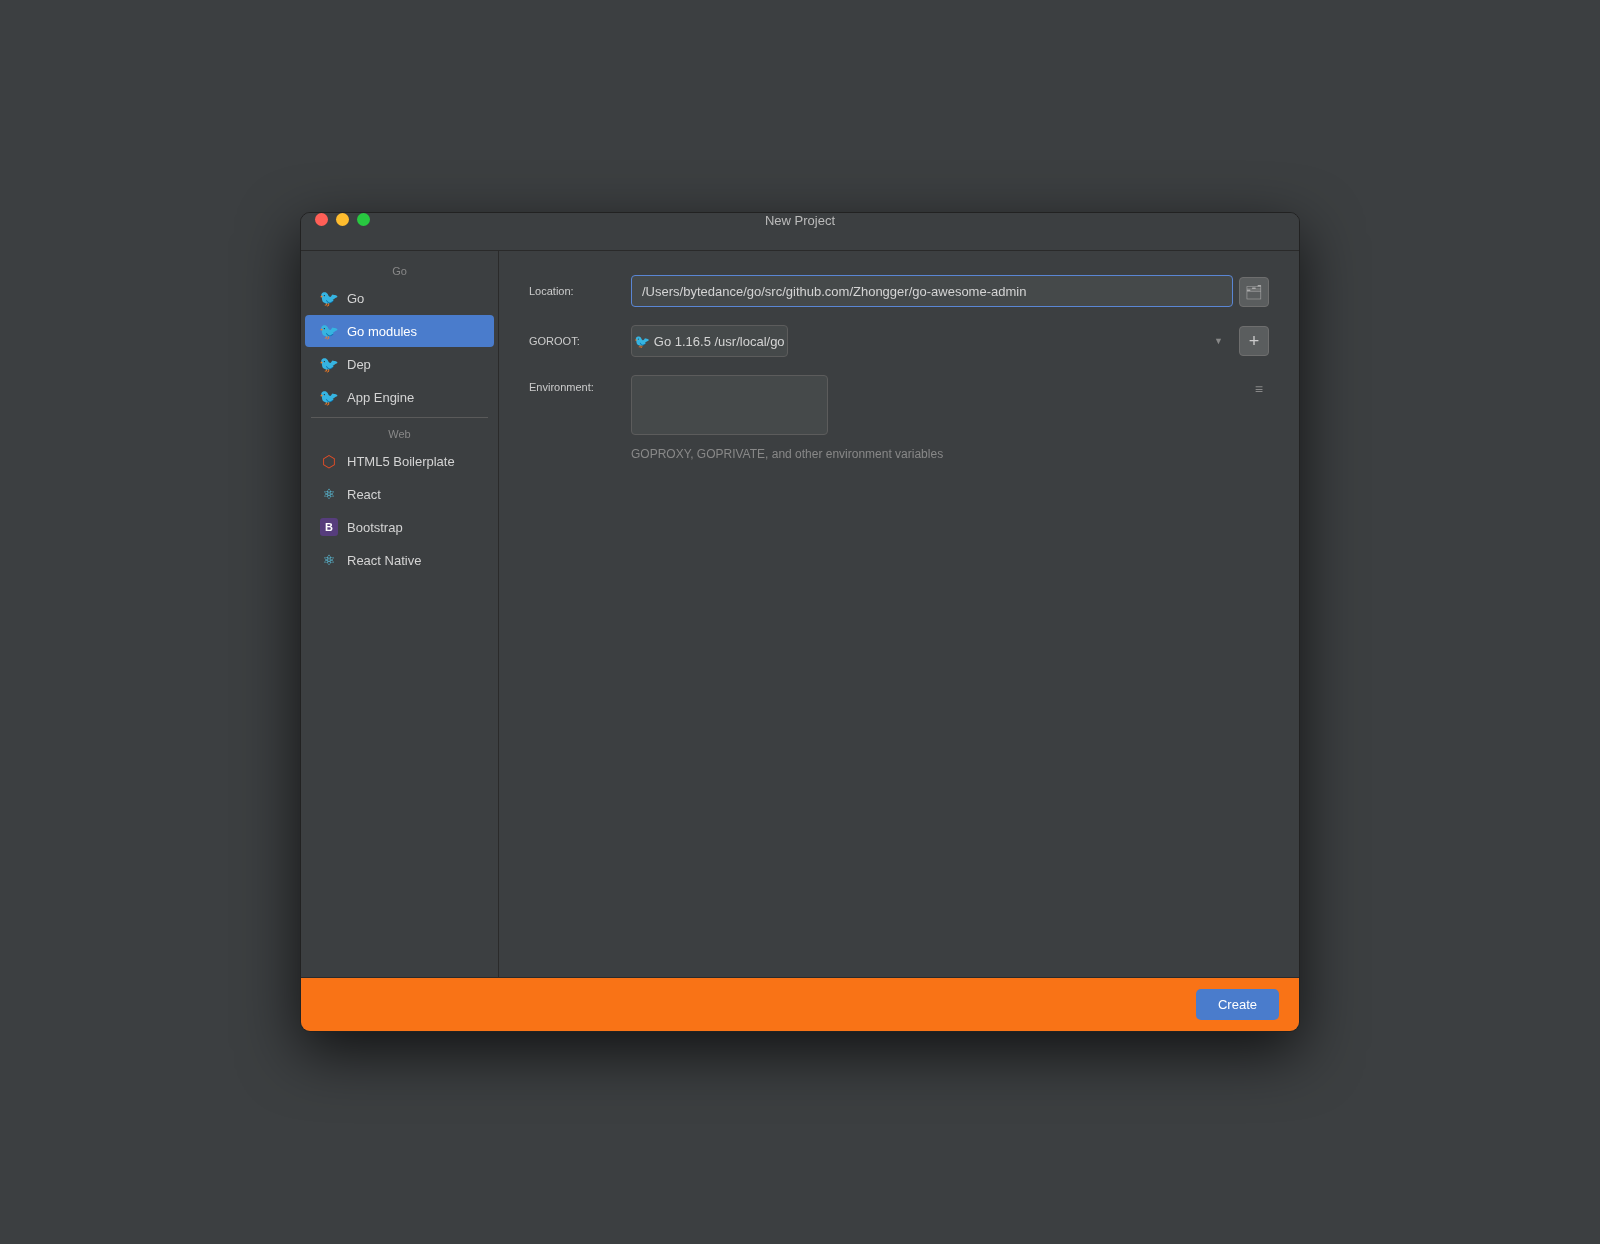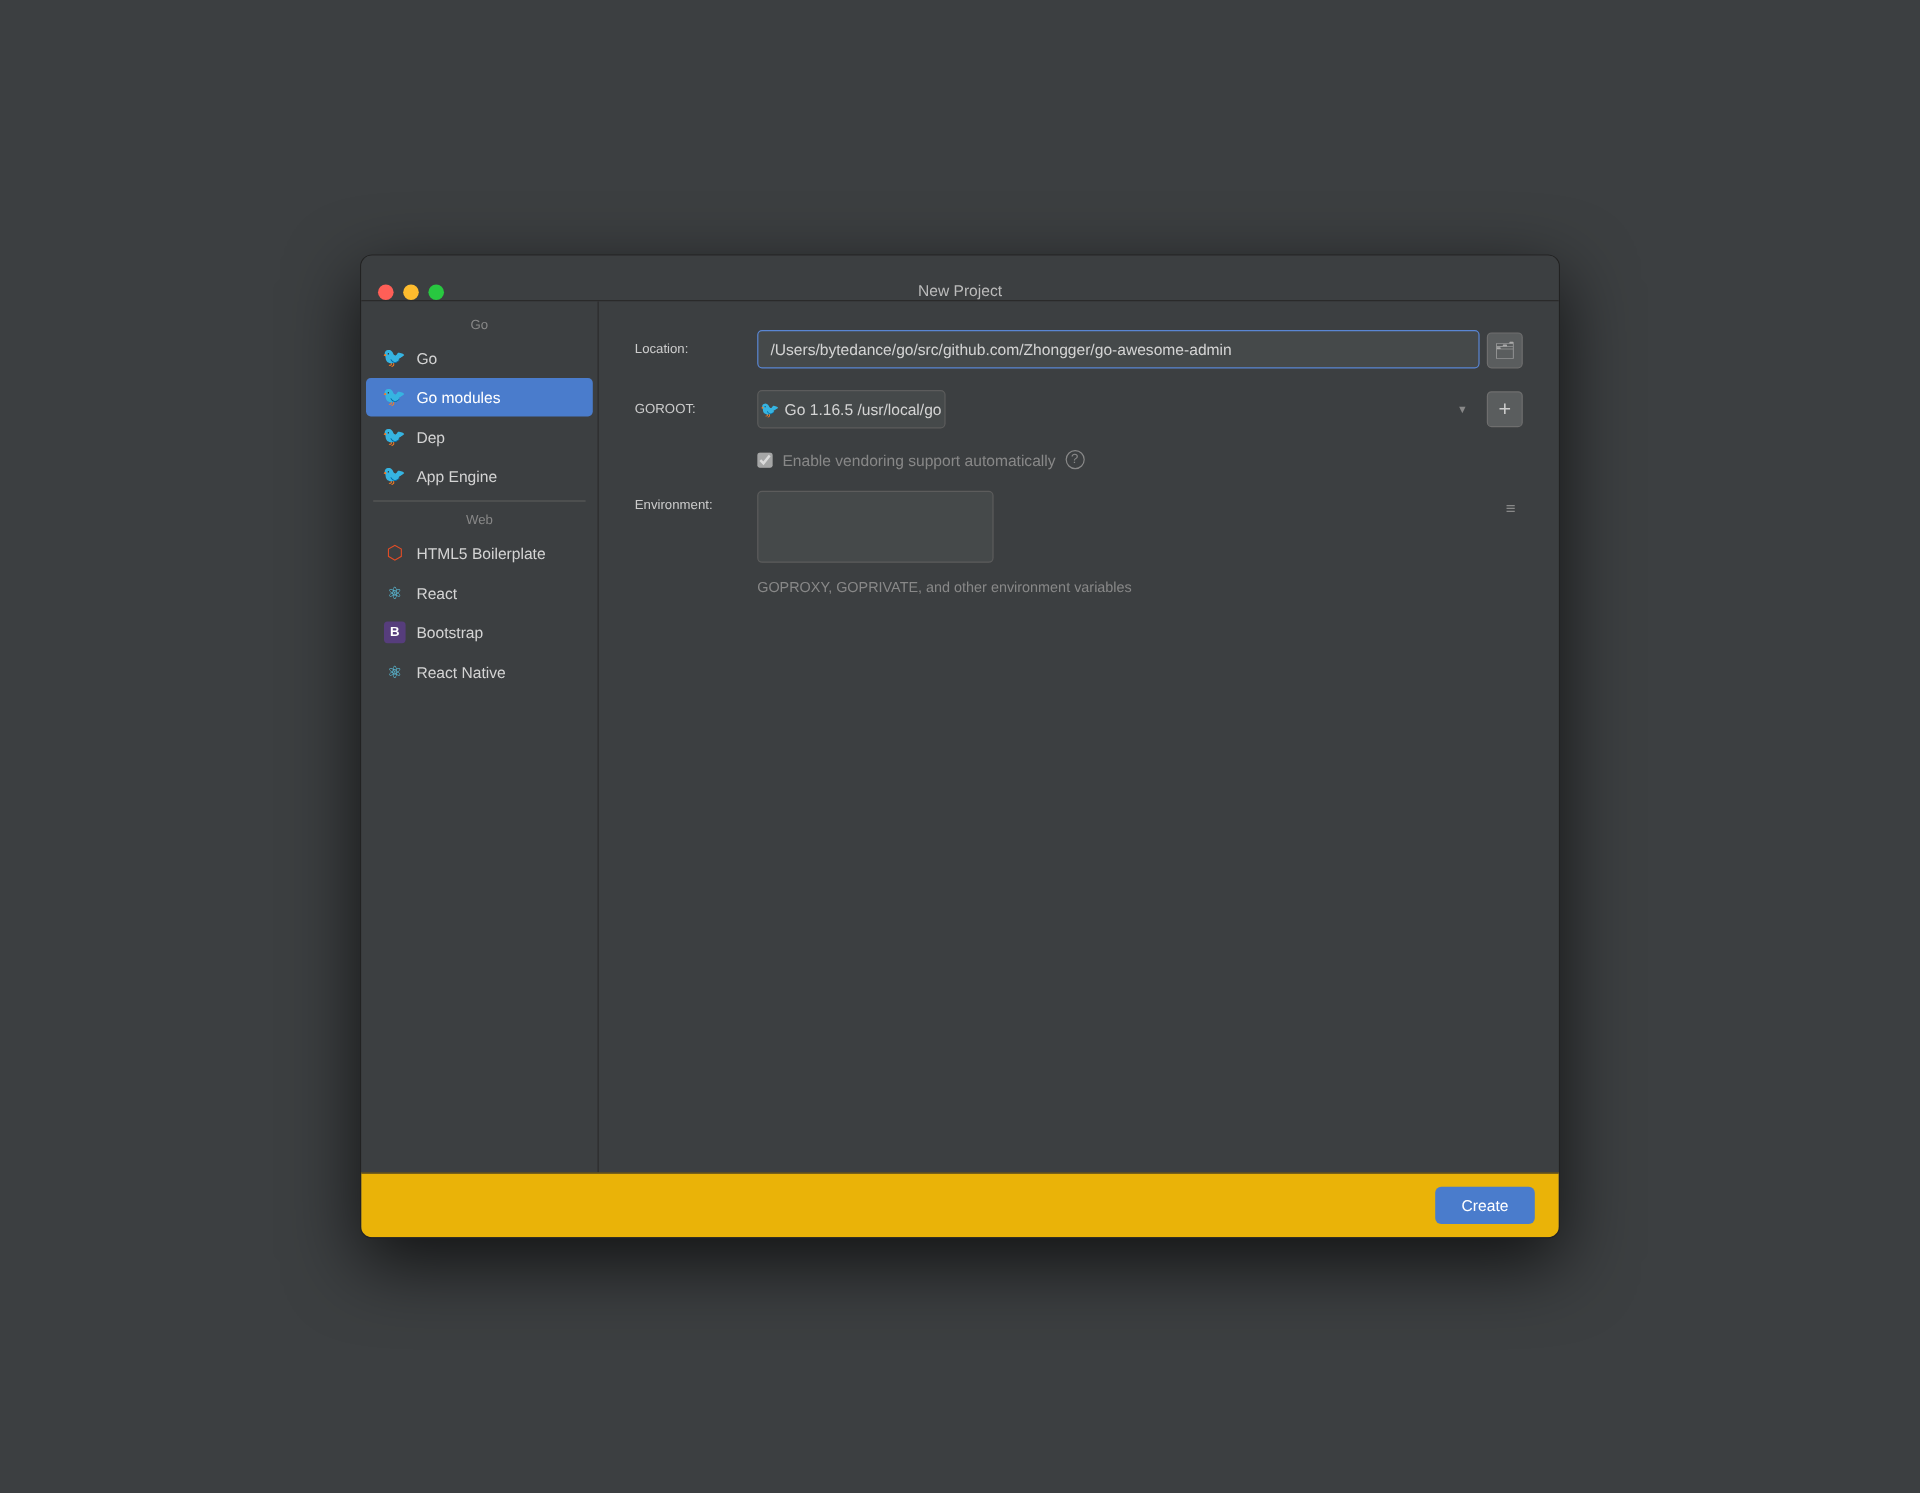--- a/index.html
+++ b/index.html
@@ -22,21 +22,21 @@
       overflow: hidden;
       display: flex;
       flex-direction: column;
       box-shadow: 0 20px 60px rgba(0,0,0,0.7);
     }
 
     .titlebar {
       background: #3c3f41;
       height: 38px;
       display: flex;
-      align-items: flex-end;
+      align-items: flex-start;
       justify-content: center;
       position: relative;
       border-bottom: 1px solid #2a2a2a;
       flex-shrink: 0;
     }
 
     .traffic-lights {
       position: absolute;
       left: 14px;
       display: flex;
@@ -283,21 +283,21 @@
       right: 6px;
       top: 6px;
       color: #888;
       font-size: 14px;
       cursor: pointer;
     }
 
     
     .bottom-bar {
       height: 54px;
-      background: #eab308;
+      background: #f97316;
       border-top: 1px solid #2a2a2a;
       display: flex;
       align-items: center;
       justify-content: flex-end;
       padding: 0 20px;
       flex-shrink: 0;
     }
 
     .create-btn {
       background: #4a7ccc;
@@ -429,27 +429,20 @@
             <select class="go-select">
               <option>🐦 Go 1.16.5  /usr/local/go</option>
             </select>
           </div>
           <div class="add-btn">
             <span>+</span>
           </div>
         </div>
       </div>
 
-      <div class="checkbox-row">
-        <input type="checkbox" checked="" disabled="" style="accent-color: rgb(136, 136, 136); width: 13px; height: 13px;">
-        <span class="checkbox-label">Enable vendoring support automatically</span>
-        <div class="help-icon">
-          <span>?</span>
-        </div>
-      </div>
 
       <div class="form-row" style="align-items: flex-start;">
         <span class="form-label" style="padding-top: 6px;">Environment:</span>
         <div class="env-input-wrap">
           <textarea class="env-textarea" style=""></textarea>
           <span class="env-lines-btn">≡</span>
         </div>
       </div>
 
       <div class="env-hint">GOPROXY, GOPRIVATE, and other environment variables</div>

